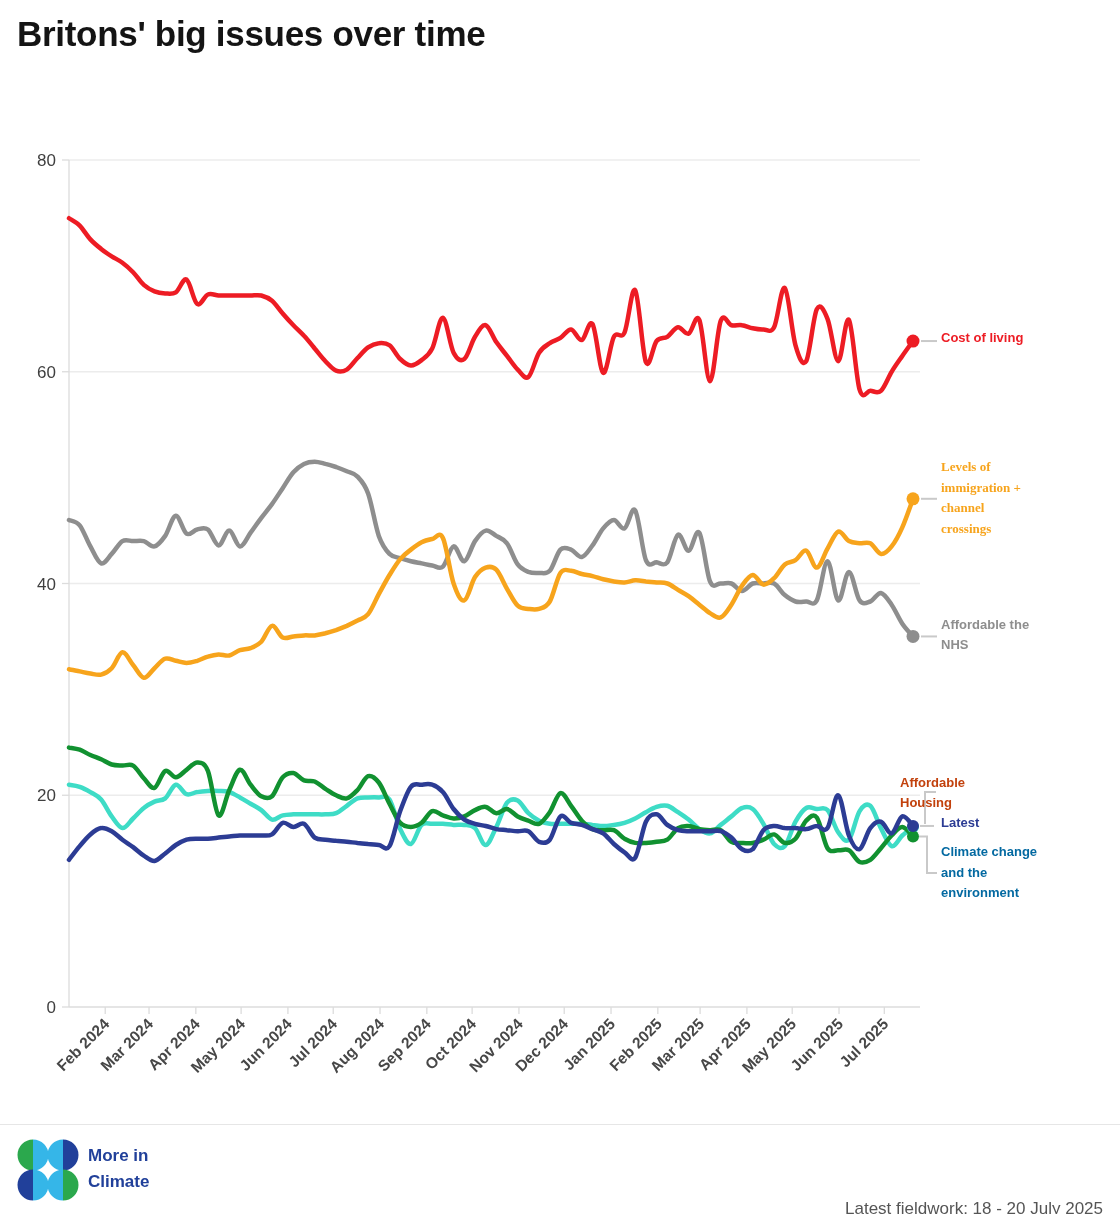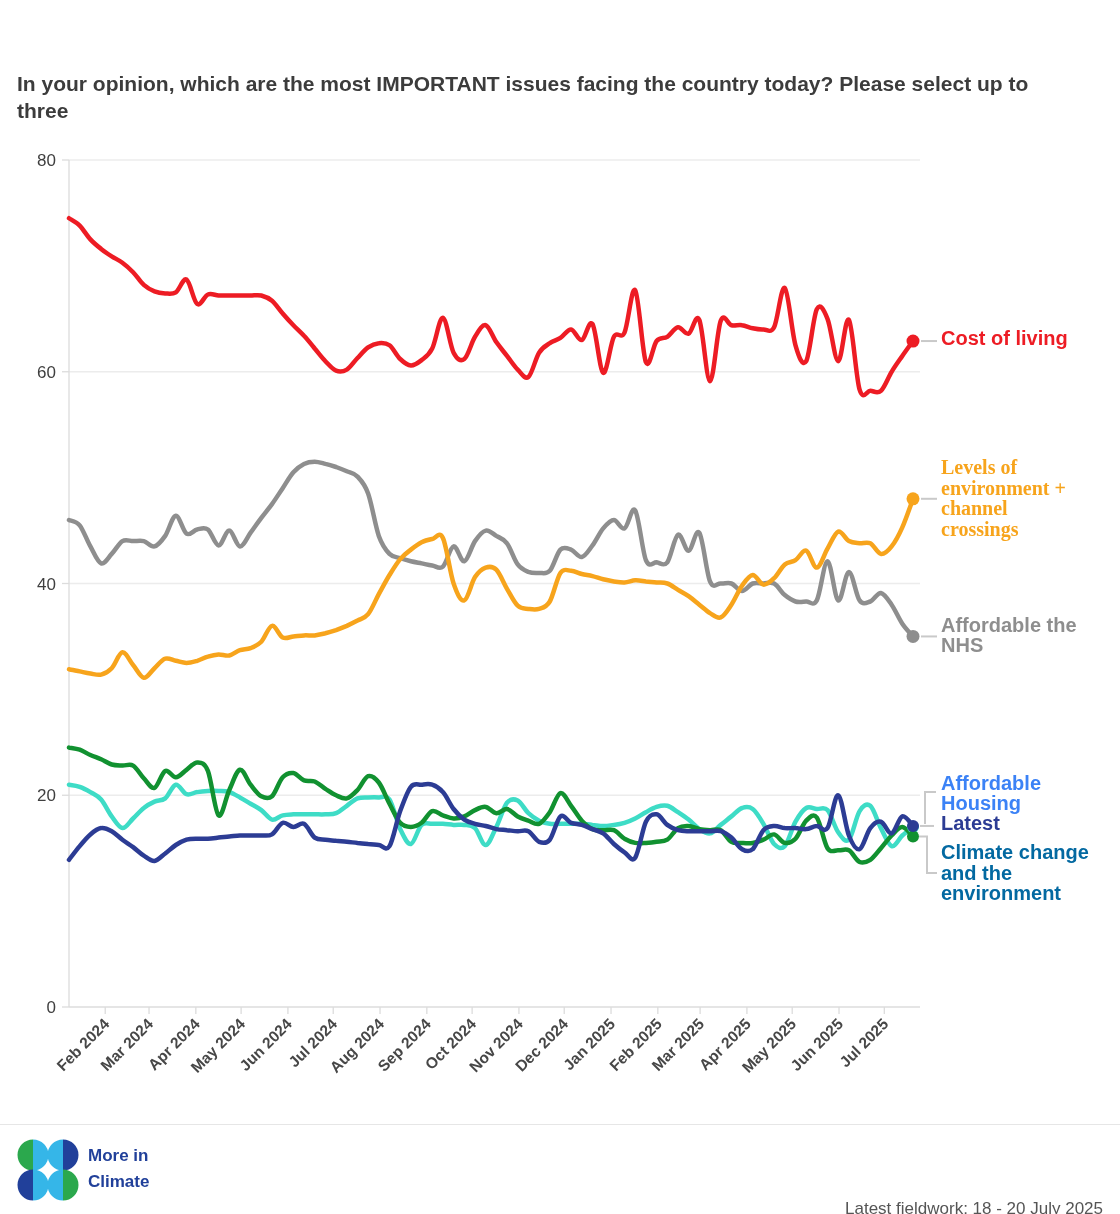--- a/index.html
+++ b/index.html
@@ -3,33 +3,33 @@
 <meta charset="utf-8">
 <style>
   html,body{margin:0;padding:0;background:#ffffff;}
   .page{position:relative;width:1120px;height:1214px;background:#ffffff;overflow:hidden;
         font-family:"Liberation Sans", sans-serif;}
   .title{position:absolute;left:17px;top:14px;margin:0;font-size:35px;font-weight:bold;
          color:#141414;letter-spacing:-0.3px;}
   .subtitle{position:absolute;left:17px;top:70px;margin:0;font-size:21px;font-weight:bold;
             color:#3c3c3c;line-height:27px;max-width:1030px;}
   .chart-svg{position:absolute;left:0;top:0;}
-  .series-label{position:absolute;font-size:20px;font-weight:bold;line-height:20.5px;white-space:nowrap;}
+  .series-label{position:absolute;font-size:13px;font-weight:bold;line-height:20.5px;white-space:nowrap;}
   .footer-divider{position:absolute;left:0;top:1124px;width:1120px;height:1px;background:#e6e6e6;}
   .logo{position:absolute;left:17px;top:1139px;width:62px;height:62px;}
   .logo-text{position:absolute;left:88px;top:1143px;font-size:17px;font-weight:bold;
              color:#21409a;line-height:26px;}
   .fieldwork{position:absolute;right:17px;top:1199px;font-size:17px;color:#555555;}
 </style>
 </head>
 <body>
 
 <div class="page">
 
-  <p class="subtitle">In your opinion, which are the most IMPORTANT issues facing the country today? Please select up to three</p>
+  <h1 class="title">Britons' big issues over time</h1>
 
   <svg id="chart" class="chart-svg" width="1120" height="1120" viewBox="0 0 1120 1120">
       <line x1="69" x2="920" y1="795.25" y2="795.25" stroke="#ececec" stroke-width="1.3"></line>
       <line x1="69" x2="920" y1="583.5" y2="583.5" stroke="#ececec" stroke-width="1.3"></line>
       <line x1="69" x2="920" y1="371.75" y2="371.75" stroke="#ececec" stroke-width="1.3"></line>
       <line x1="69" x2="920" y1="160" y2="160" stroke="#ececec" stroke-width="1.3"></line>
       <line x1="69" x2="69" y1="160" y2="1007" stroke="#dcdcdc" stroke-width="1.3"></line>
       <line x1="69" x2="920" y1="1007" y2="1007" stroke="#dcdcdc" stroke-width="1.3"></line>
       <line x1="62" x2="69" y1="1007" y2="1007" stroke="#dcdcdc" stroke-width="1.3"></line>
       <text x="56" y="1013" text-anchor="end" font-size="17" font-weight="500" fill="#3f3f3f">0</text>
@@ -96,29 +96,29 @@
       <line x1="920" y1="825.95375" x2="934" y2="825.95375" stroke="#c9c9c9" stroke-width="2"></line>
       <path d="M919,836.54125L927,836.54125L927,873L937,873" fill="none" stroke="#c9c9c9" stroke-width="2"></path>
     </svg>
 
   <div id="labels">
       <div class="series-label" style="color: rgb(237, 28, 36); left: 941px; top: 327.796px;">
         <div>Cost of living</div>
       </div>
       <div class="series-label" style="color: rgb(247, 164, 28); left: 941px; top: 457px; font-family: Liberation Serif, serif;">
         <div>Levels of</div>
-        <div>environment +</div>
+        <div>immigration +</div>
         <div>channel</div>
         <div>crossings</div>
       </div>
       <div class="series-label" style="color: rgb(142, 142, 142); left: 941px; top: 614.5px;">
         <div>Affordable the</div>
         <div>NHS</div>
       </div>
-      <div class="series-label" style="color: #3b82f6; left: 941px; top: 772.5px;">
+      <div class="series-label" style="color: #c2410c; left: 900px; top: 772.5px;">
         <div>Affordable</div>
         <div>Housing</div>
       </div>
       <div class="series-label" style="color: rgb(44, 60, 148); left: 941px; top: 812.704px;">
         <div>Latest</div>
       </div>
       <div class="series-label" style="color: #0369a1; left: 941px; top: 842.25px;">
         <div>Climate change</div>
         <div>and the</div>
         <div>environment</div>

